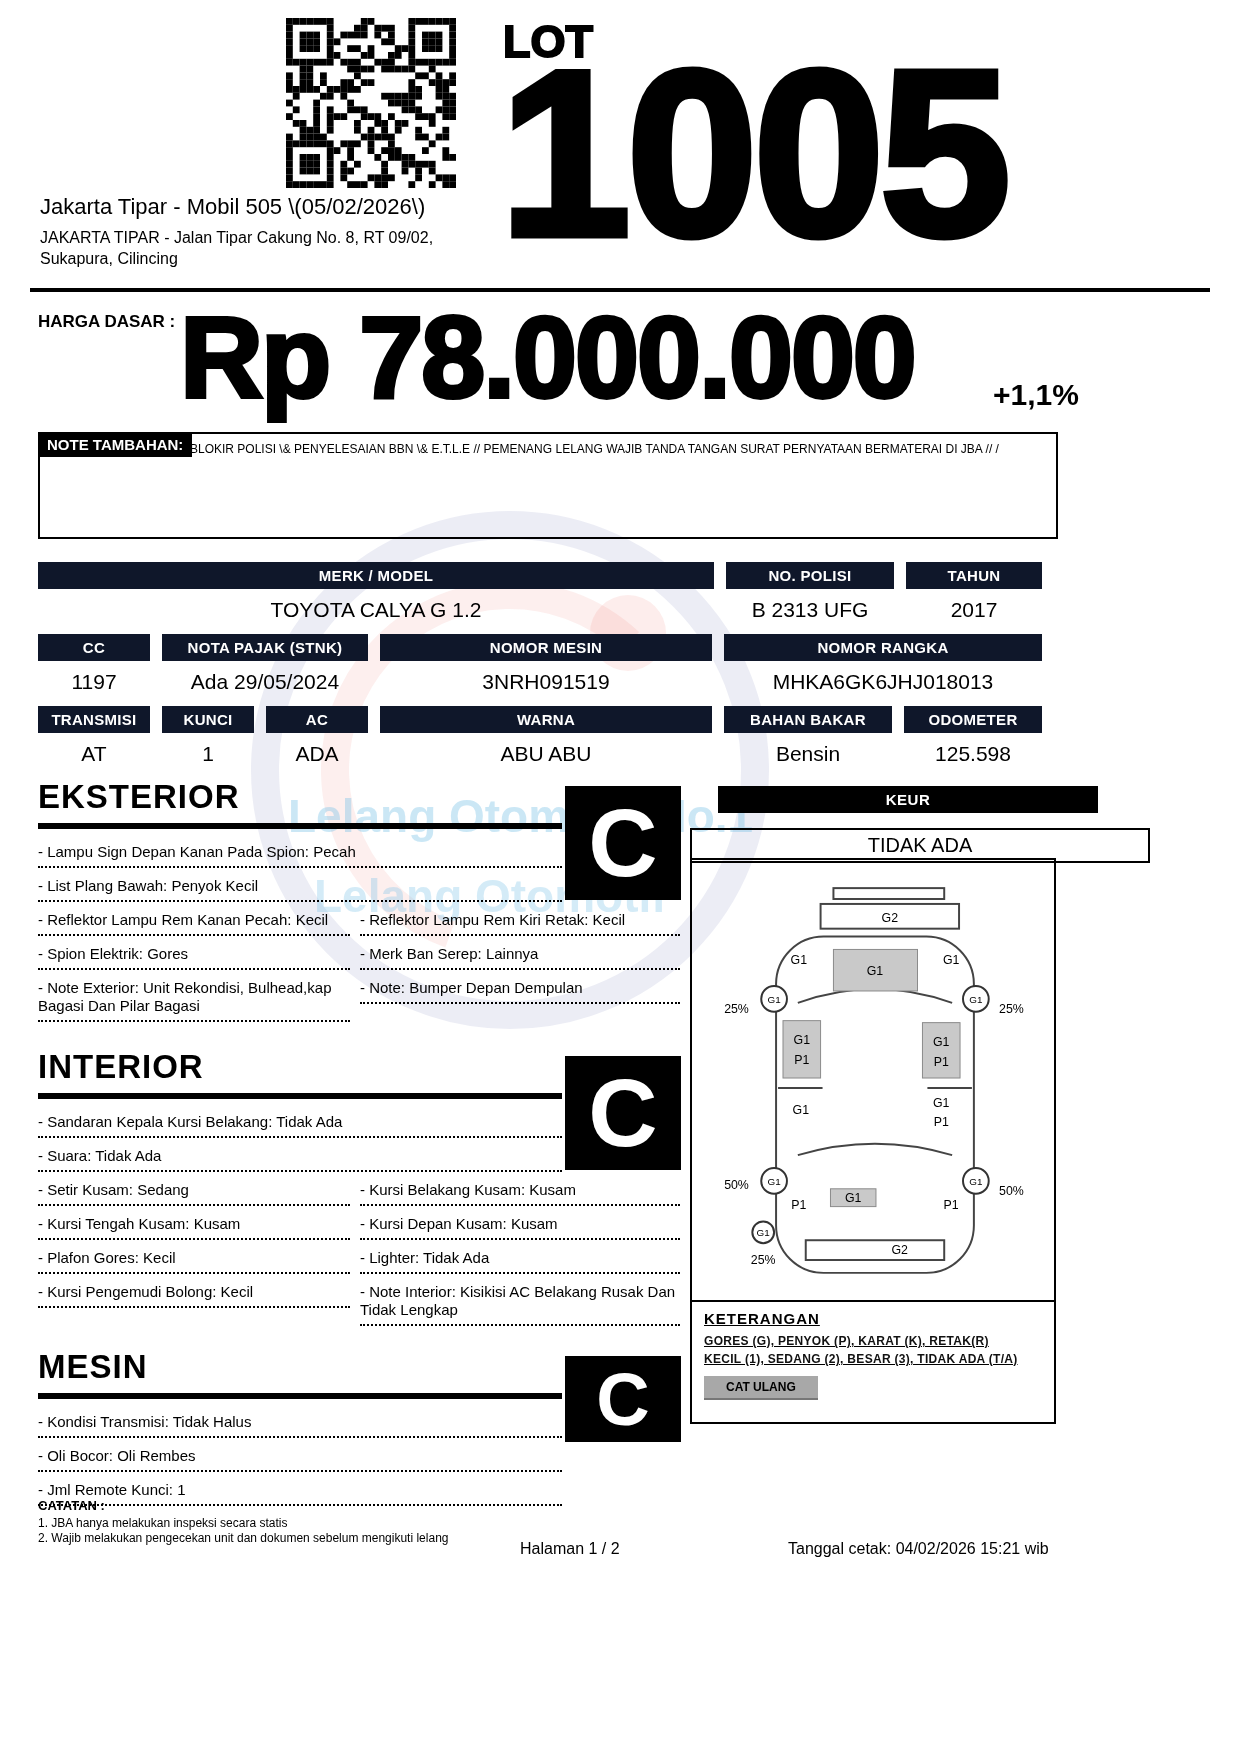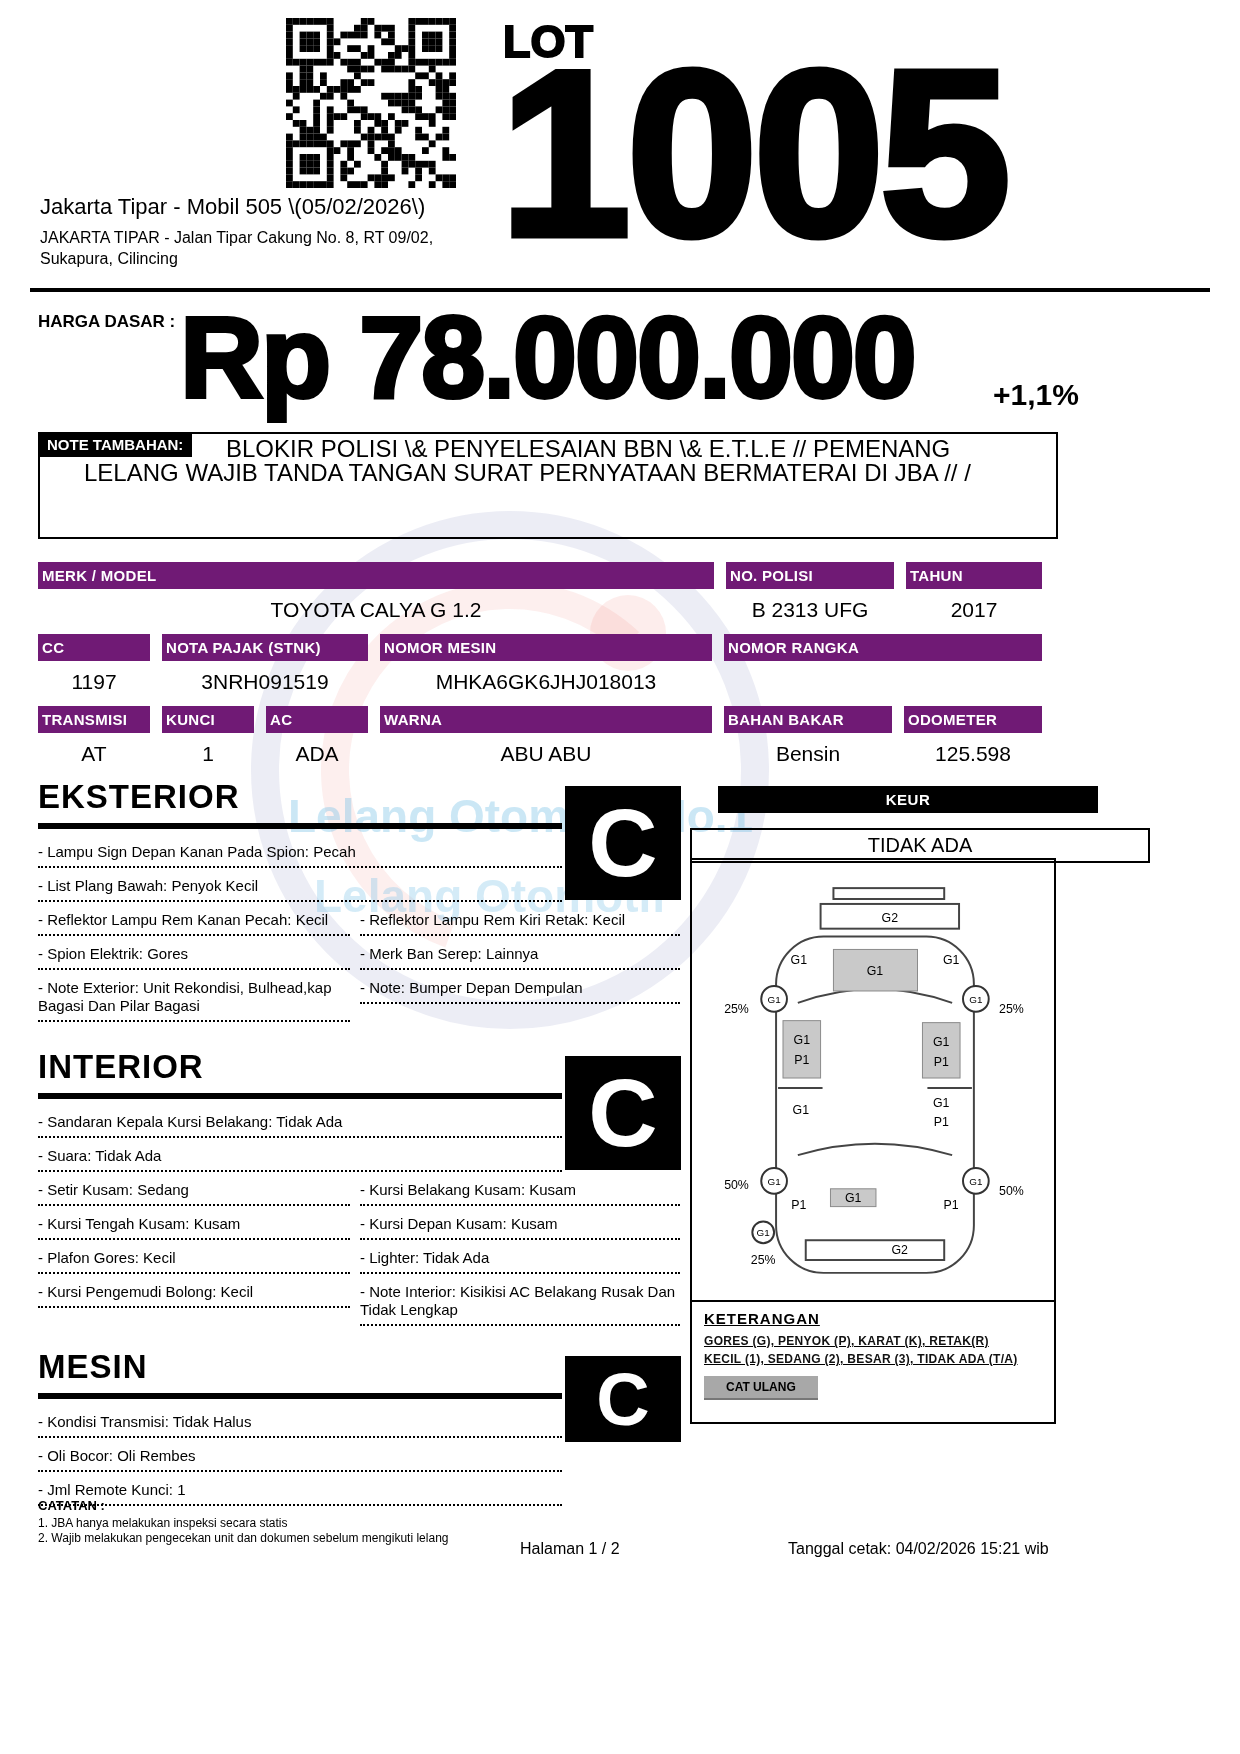--- a/index.html
+++ b/index.html
@@ -19,29 +19,29 @@
   .divider { position: absolute; left: 30px; top: 288px; width: 1180px; height: 4px; background: #000; }
 
   
   .harga-label { position: absolute; left: 38px; top: 312px; font-size: 17px; font-weight: bold; }
   .price { position: absolute; left: 180px; top: 300px; font-size: 115px; font-weight: bold; letter-spacing: -2px; -webkit-text-stroke: 4px #000; line-height: 1; }
   .price-change { position: absolute; left: 993px; top: 378px; font-size: 30px; font-weight: bold; }
 
   
   .note-box { position: absolute; left: 38px; top: 432px; width: 1020px; height: 107px; border: 2px solid #000; }
   .note-label { position: absolute; top: -2px; left: -2px; background: #000; color: #fff; font-size: 15px; font-weight: bold; padding: 4px 9px; }
-  .note-text { font-size: 24px; line-height: 24px; padding: 3px 8px 0 8px; text-indent: 142px; margin-left: 36px; }
+  .note-text { font-size: 12px; line-height: 24px; padding: 3px 8px 0 8px; text-indent: 142px; }
 
   
   .tbl { position: absolute; left: 38px; top: 562px; width: 1004px; }
   .tbl-row { display: grid; column-gap: 12px; }
   .g1 { grid-template-columns: 676px 168px 136px; }
   .g2 { grid-template-columns: 112px 206px 332px 318px; }
   .g3 { grid-template-columns: 112px 92px 102px 332px 168px 138px; }
-  .th { background: #701a75; color: #fff; font-size: 15px; font-weight: bold; padding: 5px 4px; letter-spacing: 0.3px; }
+  .th { background: #0f172a; color: #fff; font-size: 15px; font-weight: bold; text-align: center; padding: 5px 4px; letter-spacing: 0.3px; }
   .td { font-size: 21px; text-align: center; padding: 9px 0 12px; }
 
   
   .section-title { position: absolute; left: 38px; font-size: 33px; font-weight: bold; letter-spacing: 1px; }
   .section-bar { position: absolute; left: 38px; width: 524px; height: 6px; background: #000; }
   .t-eksterior { top: 778px; } .b-eksterior { top: 823px; }
   .t-interior  { top: 1048px; } .b-interior { top: 1093px; }
   .t-mesin     { top: 1348px; } .b-mesin { top: 1393px; }
 
   .items { position: absolute; left: 38px; width: 642px; }
@@ -436,20 +436,21 @@
       <div class="td">2017</div>
     </div>
     <div class="tbl-row g2">
       <div class="th">CC</div>
       <div class="th">NOTA PAJAK (STNK)</div>
       <div class="th">NOMOR MESIN</div>
       <div class="th">NOMOR RANGKA</div>
     </div>
     <div class="tbl-row g2">
       <div class="td">1197</div>
+      <div class="td">Ada 29/05/2024</div>
       <div class="td">3NRH091519</div>
       <div class="td">MHKA6GK6JHJ018013</div>
     </div>
     <div class="tbl-row g3">
       <div class="th">TRANSMISI</div>
       <div class="th">KUNCI</div>
       <div class="th">AC</div>
       <div class="th">WARNA</div>
       <div class="th">BAHAN BAKAR</div>
       <div class="th">ODOMETER</div>

